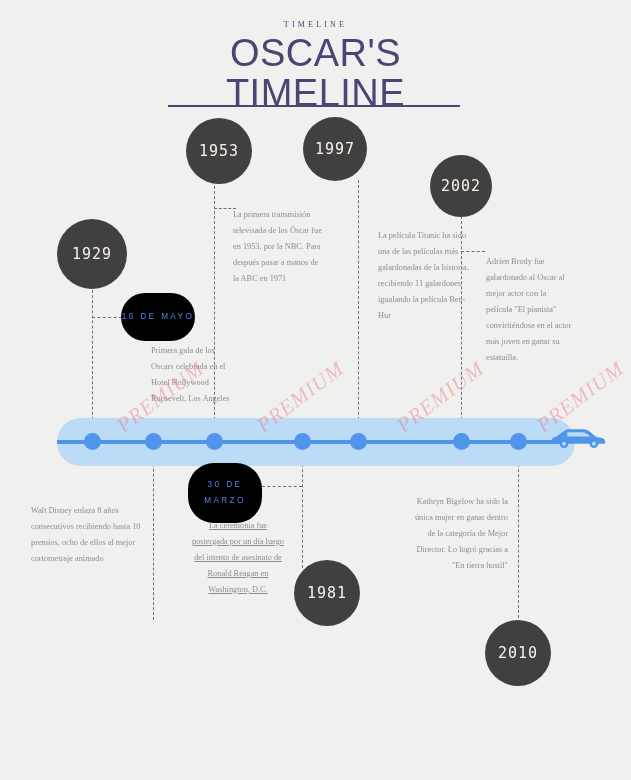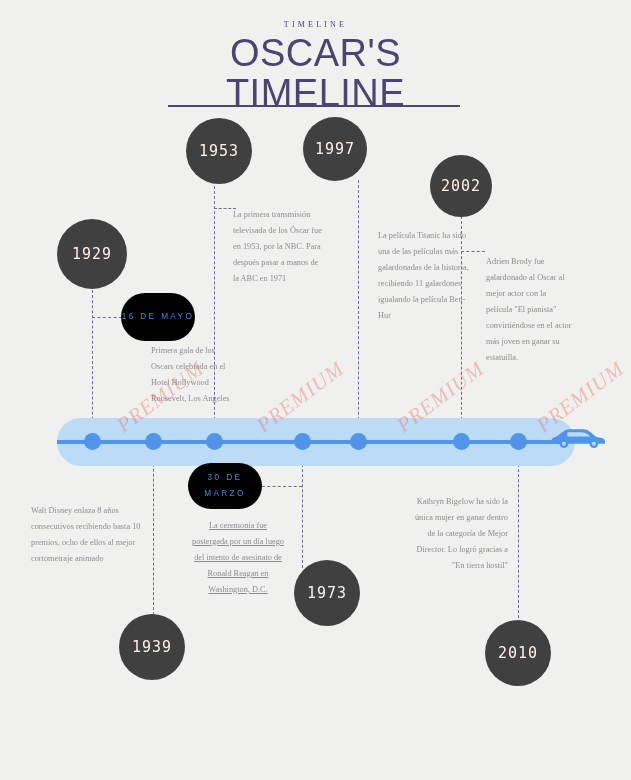--- a/index.html
+++ b/index.html
@@ -170,30 +170,27 @@
   <svg class="car" viewBox="0 0 120 52">
     <path d="M8 40 L8 32 Q8 27 16 26 L34 13 Q38 10 46 10 L74 10 Q82 10 88 16 L100 26 L112 28 Q118 30 118 35 L118 40 Z" fill="#4f96ea"></path>
     <path d="M40 16 L70 16 Q77 16 81 20 L88 25 L40 25 Z" fill="#bcdbf7"></path>
     <circle cx="33" cy="40" r="9" fill="#4f96ea"></circle>
     <circle cx="33" cy="40" r="4" fill="#bcdbf7"></circle>
     <circle cx="95" cy="40" r="9" fill="#4f96ea"></circle>
     <circle cx="95" cy="40" r="4" fill="#bcdbf7"></circle>
   </svg>
 
   <div class="body-text" style="left:31px;top:503px;width:122px;">Walt Disney enlaza 8 años consecutivos recibiendo hasta 10 premios, ocho de ellos al mejor cortometraje animado</div>
-  <div class="circle" style="left:119px;top:614px;width:66px;height:66px;">
-    <span>1939</span>
-  </div>
-
-  <div class="badge" style="left:188px;top:463px;width:74px;height:46px;">
+
+  <div class="badge" style="left:188px;top:463px;width:74px;height:60px;">
     <span>30 DE MARZO</span>
   </div>
   <div class="body-text center" style="left:192px;top:518px;width:92px;text-decoration:underline;">La ceremonia fue postergada por un día luego del intento de asesinato de Ronald Reagan en Washington, D.C.</div>
   <div class="circle" style="left:294px;top:560px;width:66px;height:66px;">
-    <span>1973</span>
+    <span>1981</span>
   </div>
 
   <div class="body-text right" style="left:412px;top:494px;width:96px;">Kathryn Bigelow ha sido la única mujer en ganar dentro de la categoría de Mejor Director. Lo logró gracias a "En tierra hostil"</div>
   <div class="circle" style="left:485px;top:620px;width:66px;height:66px;">
     <span>2010</span>
   </div>
 
   <div class="wm" style="left:112px;top:418px;">PREMIUM</div>
   <div class="wm" style="left:252px;top:418px;">PREMIUM</div>
   <div class="wm" style="left:392px;top:418px;">PREMIUM</div>

